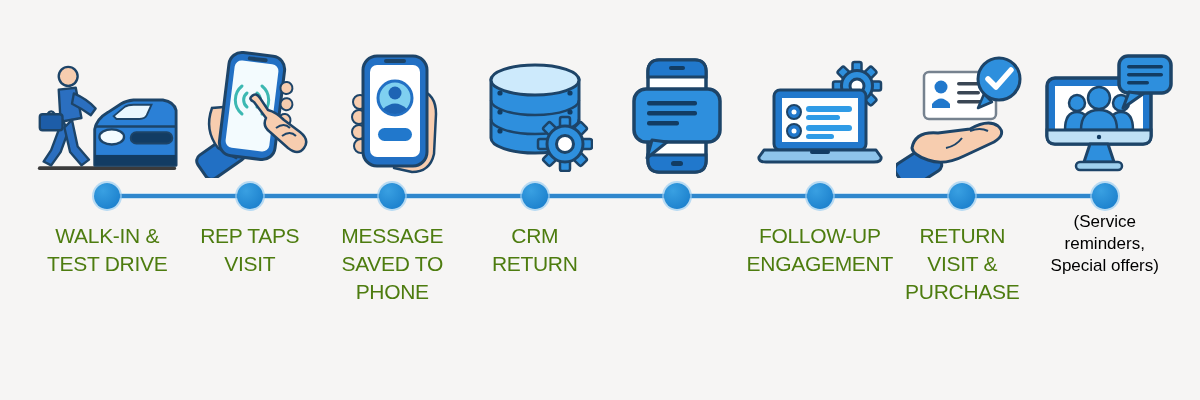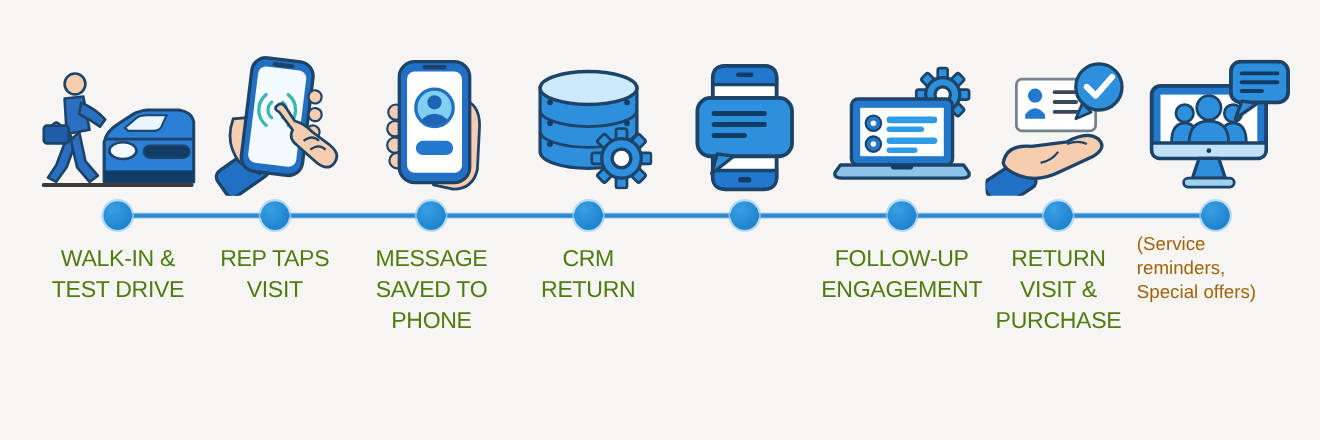--- a/index.html
+++ b/index.html
@@ -53,22 +53,22 @@
     line-height:28px;
     letter-spacing:-0.3px;
     color:#4d7c0f;
     text-align:center;
     white-space:pre-line;
   }
   .stage-sublabel{
     font-weight:400;
     font-size:17px;
     line-height:22px;
-    color:#a16207;
-    text-align:left;
+    color:#000000;
+    text-align:center;
     white-space:pre-line;
     margin-top:2px;
   }
   .stage svg{display:block;}
 </style>
 </head>
 <body>
 
 <div class="canvas">
 

